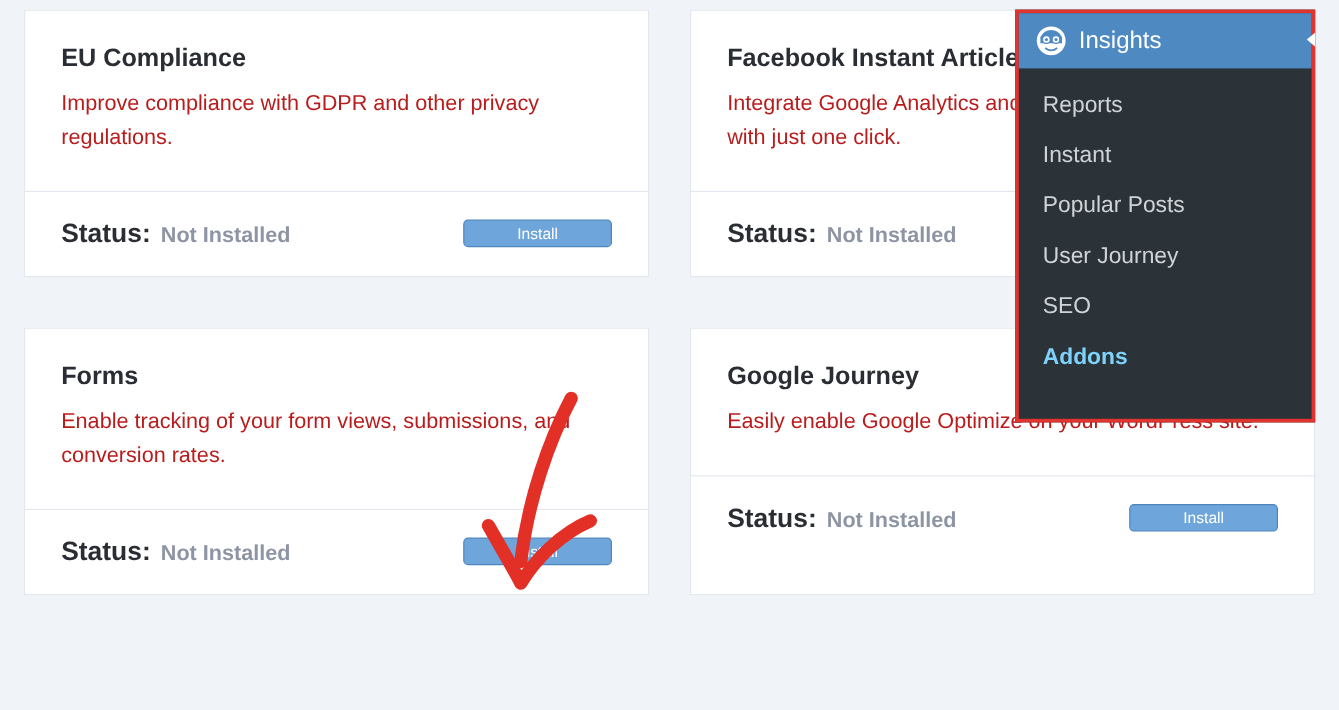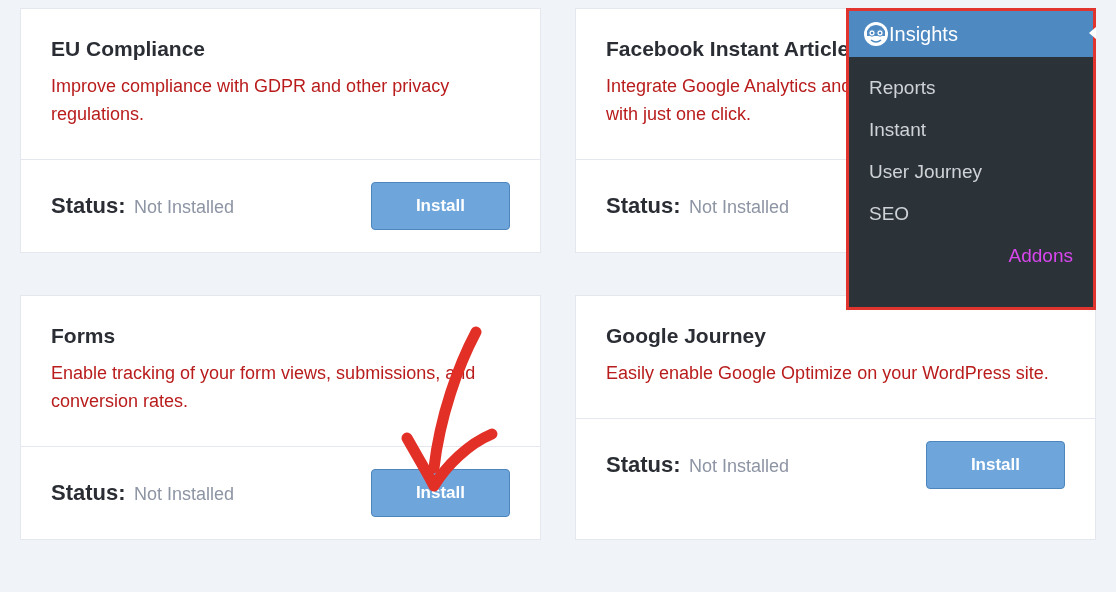--- a/index.html
+++ b/index.html
@@ -44,49 +44,50 @@
       padding: 22px 30px;
       background: #ffffff;
     }
     .status-label {
       font-size: 22px;
       font-weight: 700;
       color: #2a2d33;
     }
     .status-value {
       font-size: 18px;
-      font-weight: 400;
+      font-weight: 700;
       color: #8d94a3;
       margin-left: 4px;
     }
     .install-btn {
       background: #6ea6db;
       border: 1px solid #4d86bd;
       border-radius: 4px;
       color: #ffffff;
-      font-size: 17px;
-      padding: 13px 44px;
+      font-size: 13px;
+      padding: 3px 44px;
       cursor: pointer;
-      font-weight: 700;
+      font-weight: 400;
     }
 
     
     .flyout {
       position: absolute;
       top: 8px;
       right: 20px;
       width: 250px;
       border: 3px solid #e1342f;
       background: #2c3338;
       box-shadow: 0 0 0 0 #000;
       z-index: 50;
     }
     .flyout-header {
       display: flex;
       align-items: center;
+      gap: 10px;
       background: #4e89c2;
       color: #ffffff;
       font-size: 20px;
       padding: 10px 14px;
       position: relative;
     }
     .flyout-header::after {
       content: "";
       position: absolute;
       right: -3px;
@@ -103,23 +104,22 @@
       padding: 10px 0 30px 0;
     }
     .flyout-item {
       display: block;
       color: #cfd3d8;
       font-size: 19px;
       padding: 10px 20px;
       cursor: pointer;
     }
     .flyout-item.active {
-      color: #d946ef;
-      font-weight: 400;
-      text-align: right;
+      color: #7dd3fc;
+      font-weight: 700;
     }
 
     
     .arrow-annotation {
       position: absolute;
       left: 388px;
       top: 326px;
       width: 130px;
       height: 170px;
       z-index: 40;
@@ -205,17 +205,18 @@
         <circle cx="9" cy="12" r="1.3" fill="#4e89c2"></circle>
         <circle cx="17" cy="12" r="1.3" fill="#4e89c2"></circle>
         <path d="M8 19 Q13 23 18 19" stroke="#4e89c2" stroke-width="1.5" fill="none"></path>
       </svg>
     </span>
     <span>Insights</span>
   </div>
   <div class="flyout-menu">
     <div class="flyout-item">Reports</div>
     <div class="flyout-item">Instant</div>
+    <div class="flyout-item">Popular Posts</div>
     <div class="flyout-item">User Journey</div>
     <div class="flyout-item">SEO</div>
     <div class="flyout-item active">Addons</div>
   </div>
 </div>
 
 </body></html>

